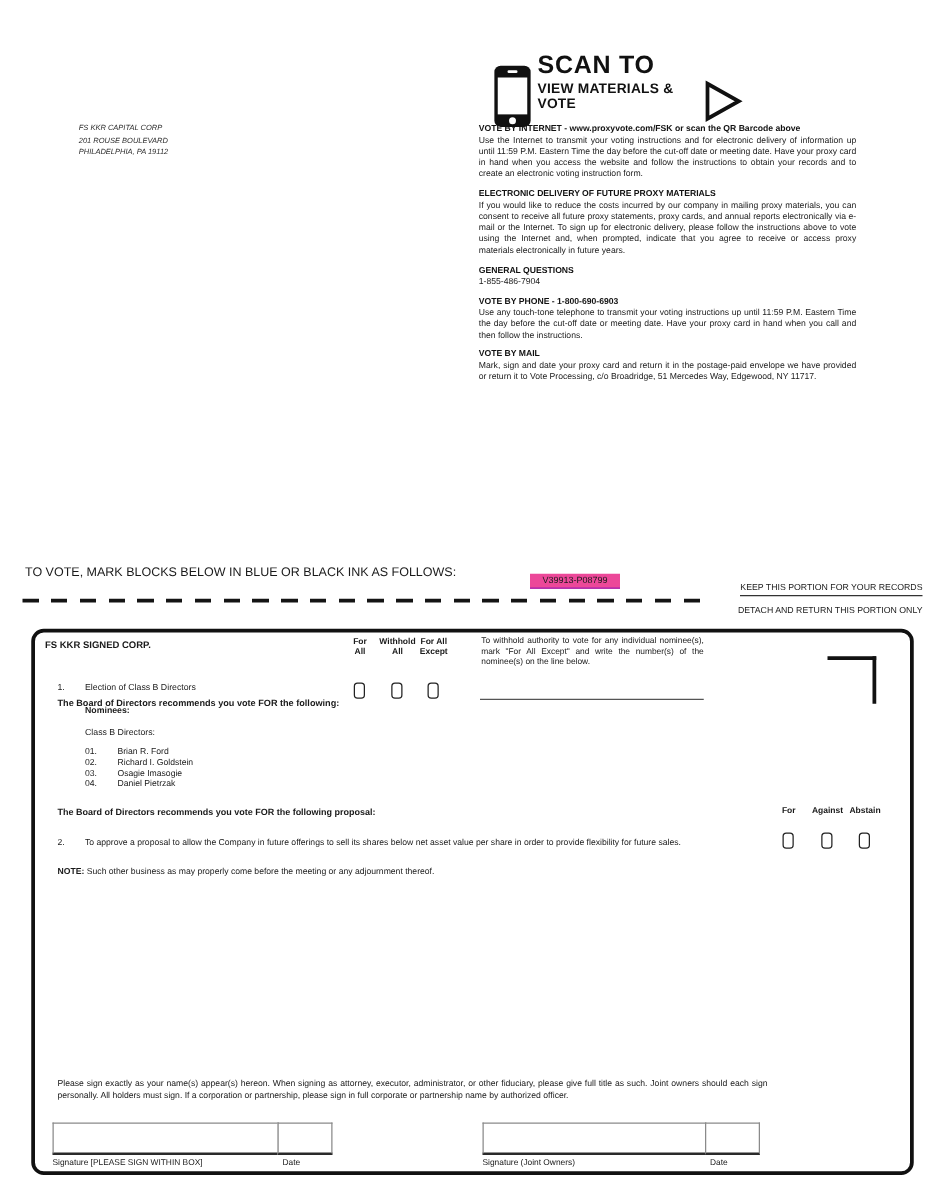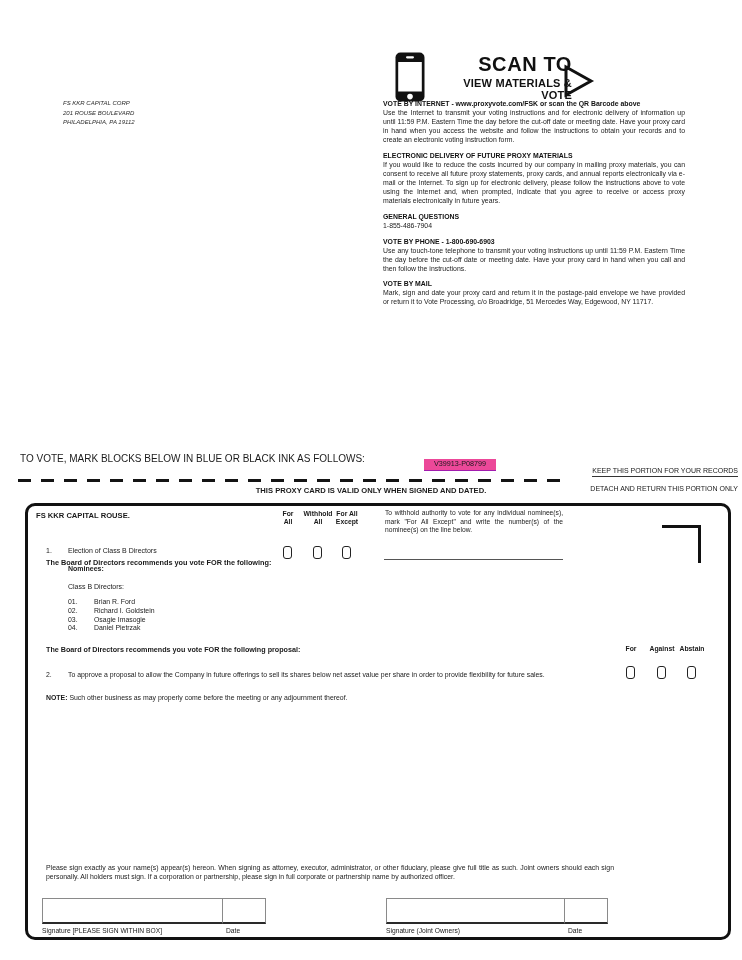--- a/index.html
+++ b/index.html
@@ -4,21 +4,21 @@
 <style>
   html,body{margin:0;padding:0;background:#fff;}
   .page{position:relative;width:742px;height:960px;background:#ffffff;overflow:hidden;
         font-family:"Liberation Sans",sans-serif;color:#1a1a1a;}
 
   
   .addr{position:absolute;left:63px;top:99px;font-style:italic;font-size:6px;line-height:1.6;color:#2b2b2b;}
 
   
   .phone-ic{position:absolute;left:395px;top:52px;}
-  .scan-text{position:absolute;left:430px;top:53px;width:142px;text-align:right;}
+  .scan-text{position:absolute;left:430px;top:41px;width:142px;text-align:left;}
   .scan-title{font-size:20px;font-weight:bold;letter-spacing:.6px;color:#111;}
   .scan-sub{font-size:11px;font-weight:bold;letter-spacing:.2px;margin-top:1px;color:#111;}
   .tri-ic{position:absolute;left:563px;top:64px;}
 
   
   .vote-methods{position:absolute;left:383px;top:100px;width:302px;font-size:6.9px;line-height:1.3;color:#222;}
   .vm{margin-bottom:7px;}
   .vm-h{font-weight:bold;color:#111;}
   .vm-b{text-align:justify;}
 
@@ -114,25 +114,24 @@
     <div class="vm">
       <div class="vm-h">VOTE BY MAIL</div>
       <div class="vm-b">Mark, sign and date your proxy card and return it in the postage-paid envelope we have provided or return it to Vote Processing, c/o Broadridge, 51 Mercedes Way, Edgewood, NY 11717.</div>
     </div>
   </div>
 
   <div class="mark-instr">TO VOTE, MARK BLOCKS BELOW IN BLUE OR BLACK INK AS FOLLOWS:</div>
   <div class="ctrl-num">V39913-P08799</div>
   <div class="dash-line"></div>
   <div class="keep-txt">KEEP THIS PORTION FOR YOUR RECORDS</div>
-  <div class="valid-txt">THIS PROXY CARD IS VALID ONLY WHEN SIGNED AND DATED.</div>
   <div class="detach-txt">DETACH AND RETURN THIS PORTION ONLY</div>
 
   <div class="ballot">
-    <div class="company">FS KKR CAPITAL ROUSE.</div>
+    <div class="company">FS KKR SIGNED CORP.</div>
     <div class="rec1">The Board of Directors recommends you vote FOR the following:</div>
 
     <div class="oh oh1">
       <div>For</div>
       <div>All</div>
     </div>
     <div class="oh oh2">
       <div>Withhold</div>
       <div>All</div>
     </div>

